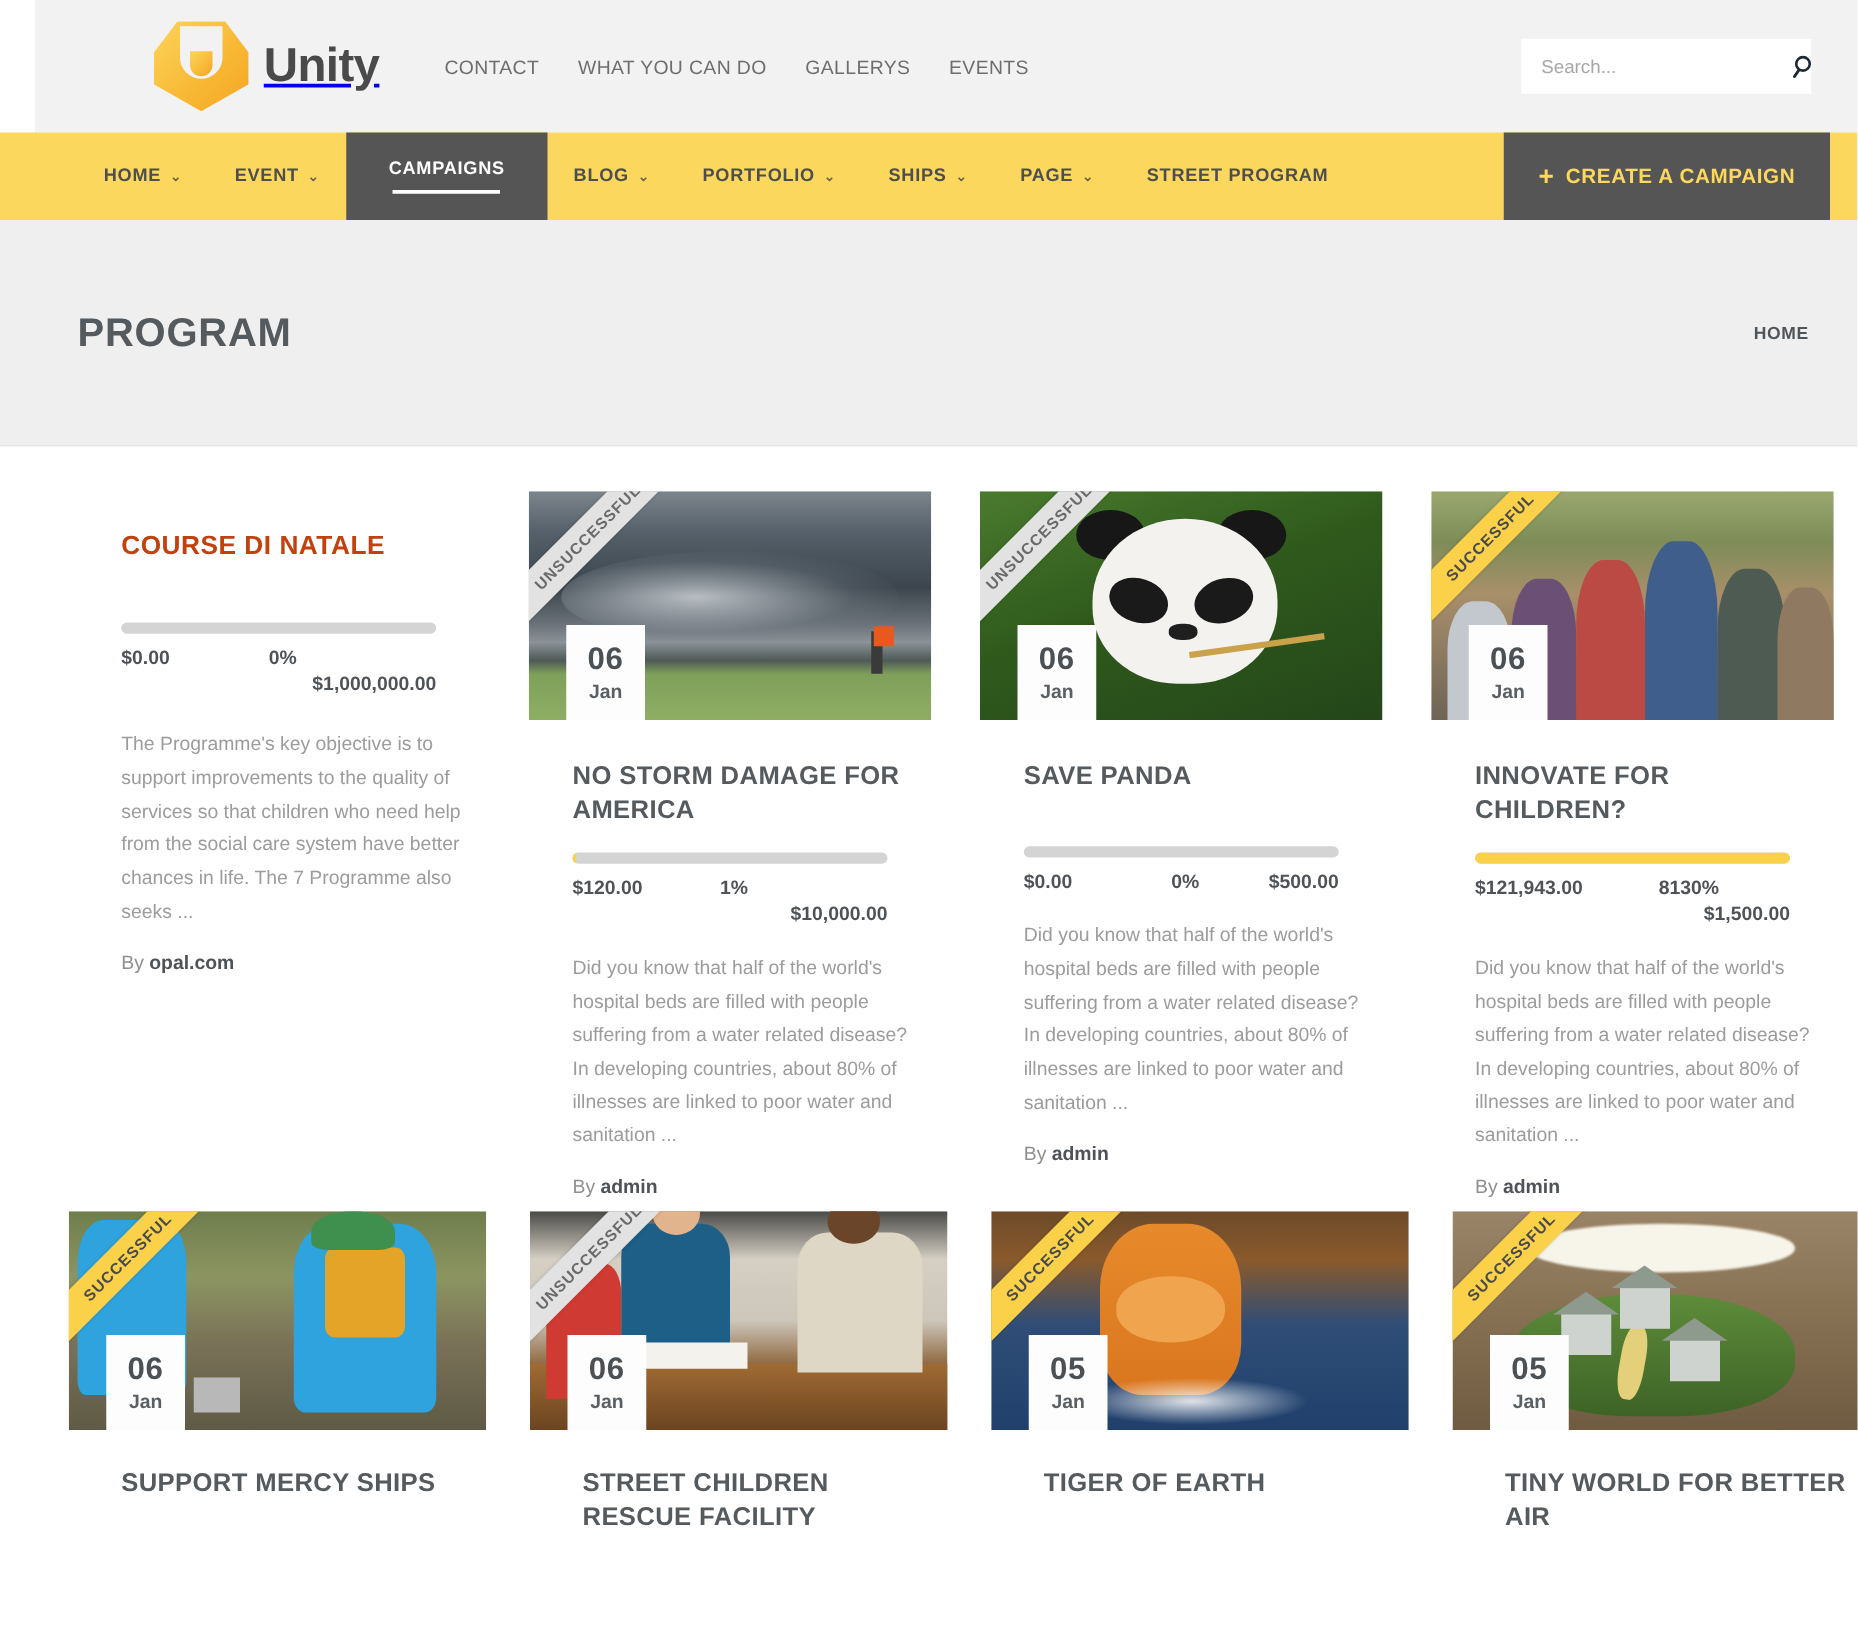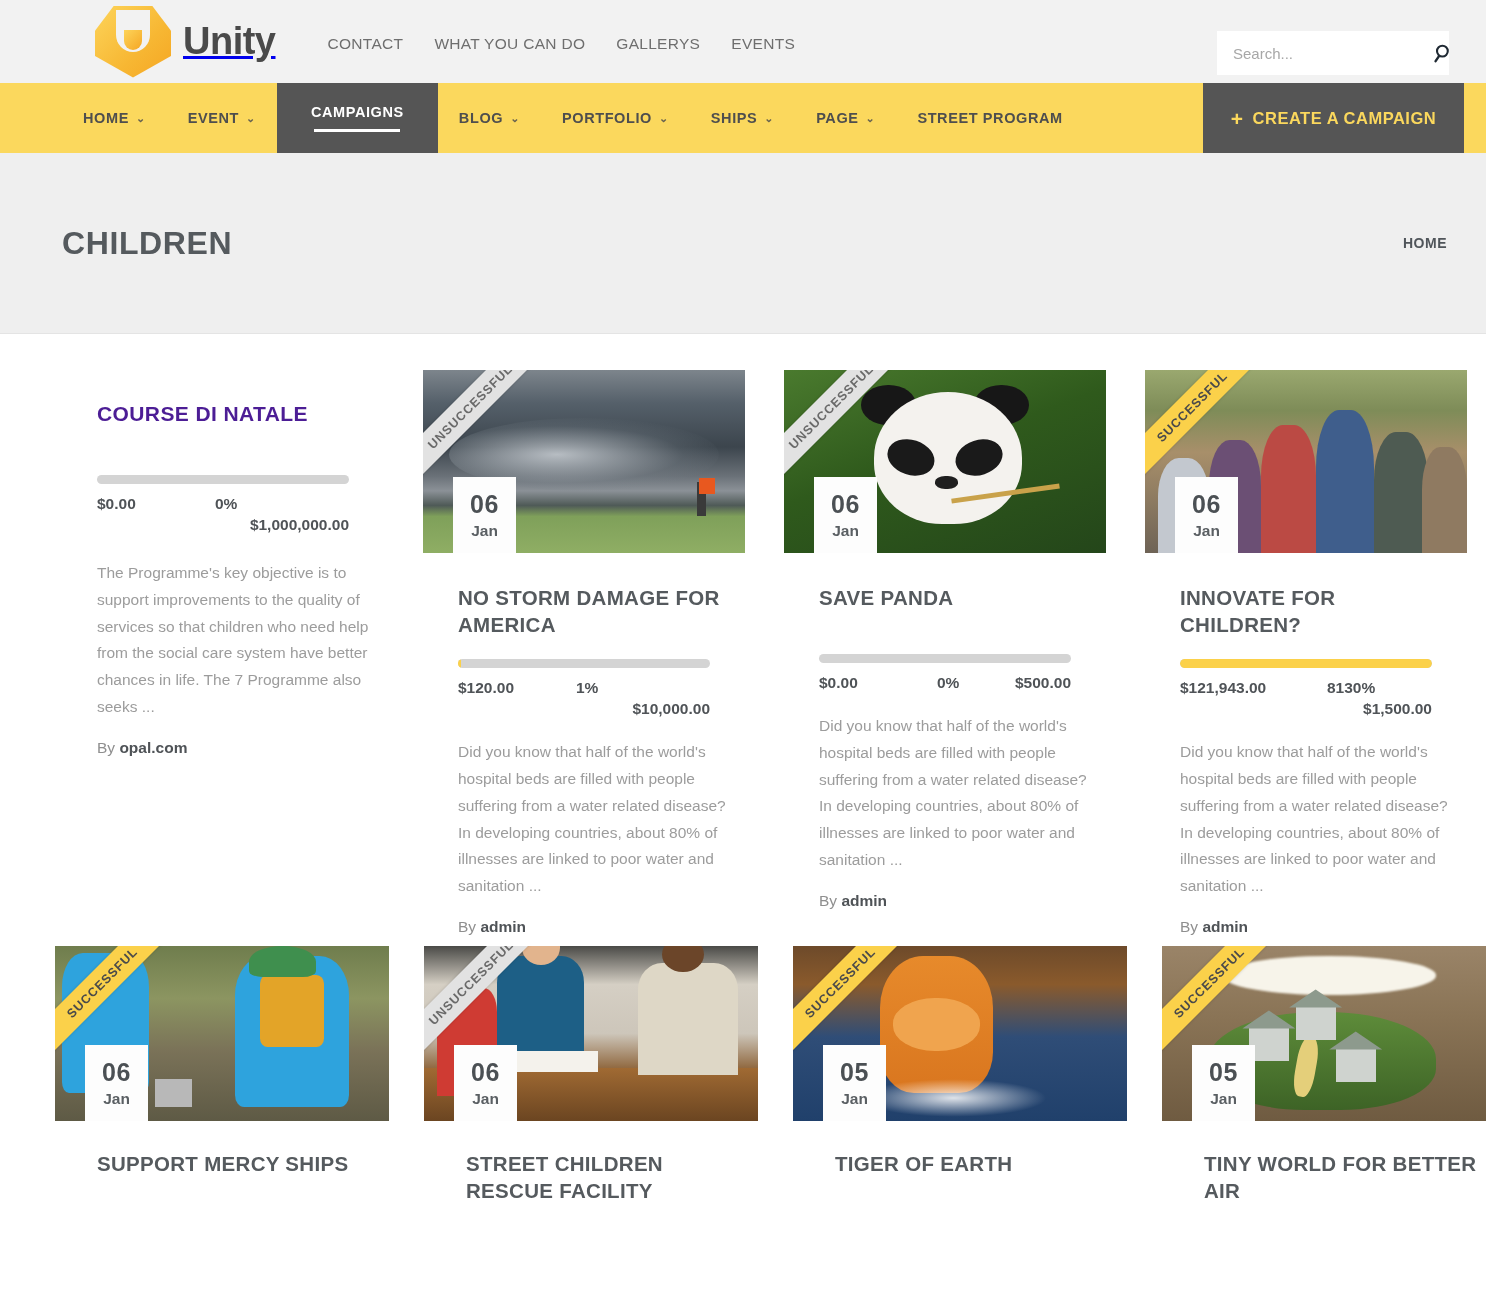--- a/index.html
+++ b/index.html
@@ -6,25 +6,26 @@
   html, body {
     margin: 0; padding: 0;
     background: #ffffff;
     font-family: "Liberation Sans", sans-serif;
     -webkit-font-smoothing: antialiased;
   }
   body { width: 1486px; height: 1306px; overflow: hidden; position: relative; }
 
   
   .topbar {
-    height: 83px;
+    height: 106px;
     background: #f2f2f2;
     display: flex;
     align-items: center;
     position: relative;
+    margin-left: 28px;
   }
   .logo-wrap {
     display: flex; align-items: center;
     margin-left: 95px;
   }
   .logo-mark {
     width: 76px; height: 72px;
     position: relative;
     flex: 0 0 auto;
   }
@@ -169,21 +170,21 @@
   }
   .row1 { padding-top: 36px; }
   .row2 { padding-top: 10px; padding-left: 55px; gap: 35px; }
   .col { width: 322px; flex: 0 0 322px; }
   .row2 .col { width: 334px; flex: 0 0 334px; }
 
   
   .intro { padding-top: 32px; padding-left: 35px; padding-right: 8px; }
   .intro h3 {
     margin: 0 0 49px 0;
-    font-size: 21px; font-weight: bold; color: #4c1d95;
+    font-size: 21px; font-weight: bold; color: #c2410c;
     letter-spacing: 0.4px;
   }
 
   
   .media {
     position: relative;
     width: 100%;
     height: 183px;
     overflow: hidden;
   }
@@ -390,21 +391,21 @@
     </a>
   </div>
 
   <a class="create-btn" href="#">
     <span class="plus">+</span>
     <span>CREATE A CAMPAIGN</span>
   </a>
 </nav>
 
 <section class="titlebar">
-  <h1 class="page-title">CHILDREN</h1>
+  <h1 class="page-title">PROGRAM</h1>
   <a class="crumb" href="#">HOME</a>
 </section>
 
 <main class="content">
 
   <div class="row row1">
 
     <div class="col">
       <div class="intro">
         <h3>COURSE DI NATALE</h3>

